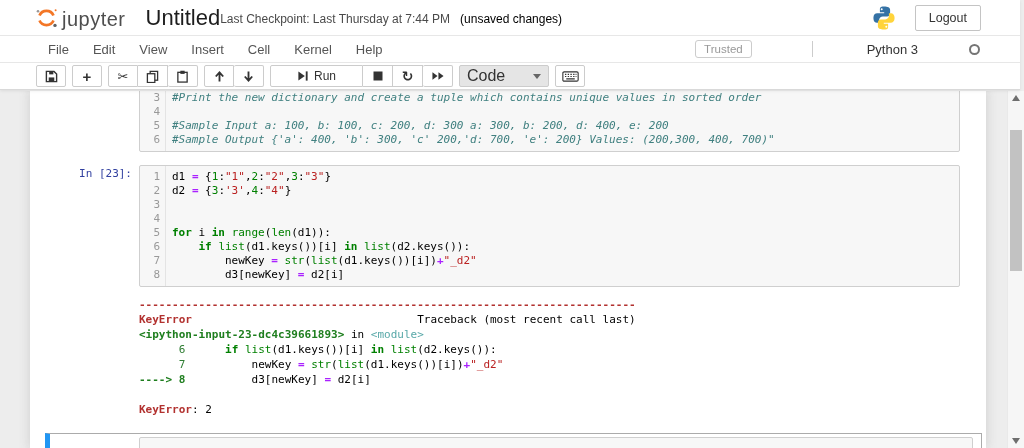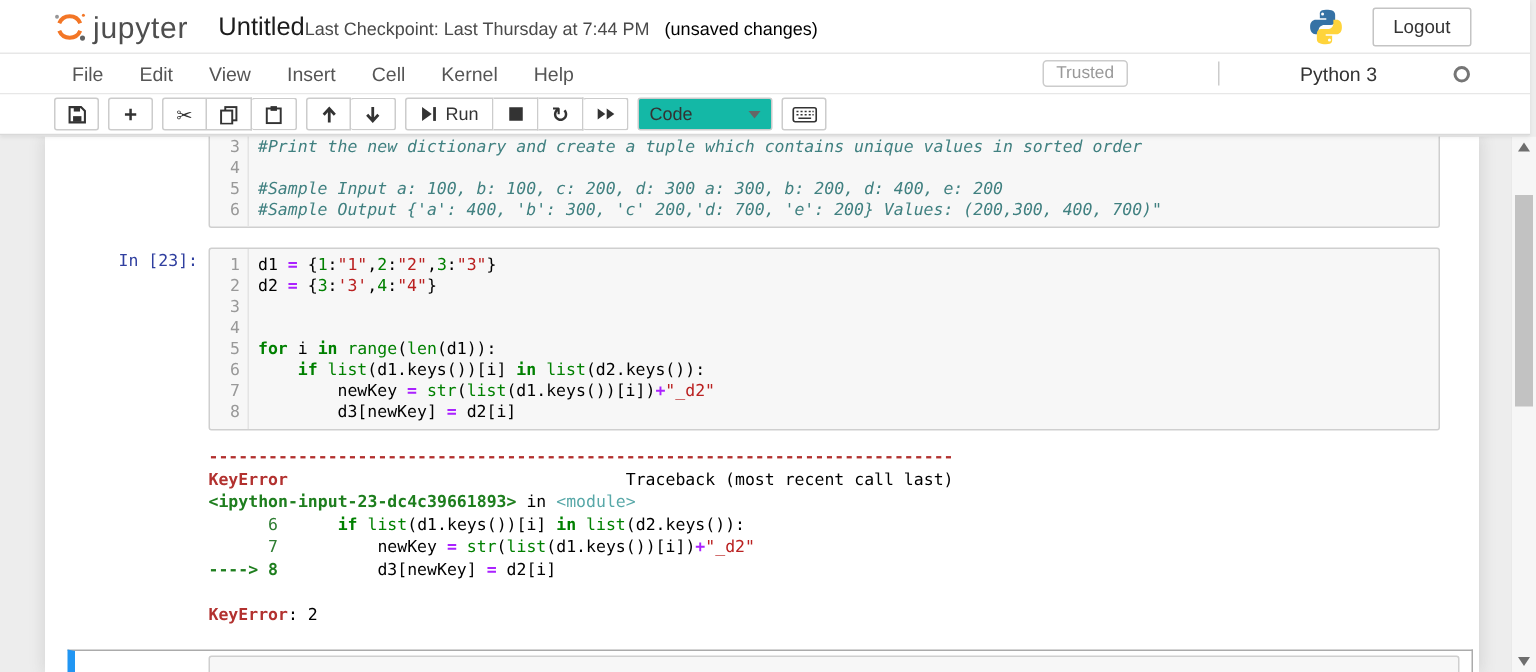--- a/index.html
+++ b/index.html
@@ -8,21 +8,21 @@
     position:relative; width:1024px; height:448px; overflow:hidden;
     background:#ededed; font-family:"Liberation Sans","DejaVu Sans",sans-serif;
     -webkit-font-smoothing:antialiased;
   }
   
   #header { position:absolute; top:0; left:0; width:1020px; background:#fff; z-index:5;
             border-bottom:1px solid #d9d9d9; box-shadow:0 1px 3px rgba(0,0,0,.08); }
   .hdr-top { height:35px; display:flex; align-items:center; padding-left:35px; }
   .logo { display:flex; align-items:flex-end; cursor:pointer; }
   .logo-text { font-size:20px; color:#4e4e4e; letter-spacing:0.5px; margin-left:4px; line-height:22px; }
-  .nb-title { margin-left:20px; font-size:17px; color:#1d1d1d; }
+  .nb-title { margin-left:20px; font-size:22px; color:#1d1d1d; }
   .checkpoint { font-size:12px; color:#4a4a4a; padding-top:3px; }
   .autosave { margin-left:10px; font-size:12px; color:#000000; padding-top:3px; }
   .hdr-right { margin-left:auto; display:flex; align-items:center; margin-right:39px; }
   .py-logo { margin-right:18px; }
   .logout-btn { font-size:12.5px; color:#333; background:#fff; border:1px solid #c4c4c4;
                 border-radius:2px; padding:5px 13px; cursor:pointer; }
   
   .menubar { height:28px; border-top:1px solid #e7e7e7; border-bottom:1px solid #e7e7e7;
              display:flex; align-items:center; padding-left:36px; background:#fff; }
   .menu-item { font-size:13px; color:#555; padding:5px 12px; cursor:pointer; }
@@ -36,23 +36,23 @@
   .toolbar { height:26px; display:flex; align-items:center; gap:6px; padding-left:36px; background:#fff; }
   .btn-group { display:flex; }
   .btn { height:22px; min-width:30px; display:flex; align-items:center; justify-content:center;
          background:#fff; border:1px solid #ccc; color:#333; font-size:12px; cursor:pointer; }
   .btn-group .btn { border-radius:0; }
   .btn-group .btn:first-child { border-radius:2px 0 0 2px; }
   .btn-group .btn:last-child { border-radius:2px 2px 2px 2px; border-top-right-radius:2px; border-bottom-right-radius:2px; }
   .btn-group .btn + .btn { border-left:none; }
   .btn.single { border-radius:2px; }
   .btn .glyph { font-size:13px; line-height:1; }
-  .btn.run-btn { padding:0 9px; gap:5px; }
-  .cell-type-select { width:90px; height:22px; border:1px solid #ccc; border-radius:2px; background:#14b8a6;
-         display:flex; align-items:center; justify-content:space-between; padding:0 7px; font-size:12px; color:#333; cursor:pointer; }
+  .btn.run-btn { padding:0 26px; gap:5px; }
+  .cell-type-select { width:90px; height:22px; border:1px solid #ccc; border-radius:2px; background:#e5e5e5;
+         display:flex; align-items:center; justify-content:space-between; padding:0 7px; font-size:16px; color:#333; cursor:pointer; }
   .caret-down { width:0; height:0; border-left:4px solid transparent; border-right:4px solid transparent;
                 border-top:5px solid #666; }
   
   #site { position:absolute; top:91px; left:0; width:1024px; height:357px; overflow:hidden; background:#ededed; }
   #paper { position:absolute; left:30px; top:0; width:956px; height:357px; background:#fff;
            box-shadow:0 0 10px 1px rgba(87,87,87,.18); }
   .mono, .cm-line, .prompt, .gutter-num { font-family:"DejaVu Sans Mono","Liberation Mono",monospace; font-size:11px; }
   .input-area { position:absolute; display:flex; background:#f7f7f7; border:1px solid #cfcfcf; border-radius:2px; }
   .gutter { width:26px; padding:4px 5px 4px 0; text-align:right; border-right:1px solid #e4e4e4; }
   .gutter-num { color:#999; height:14px; line-height:14px; }

